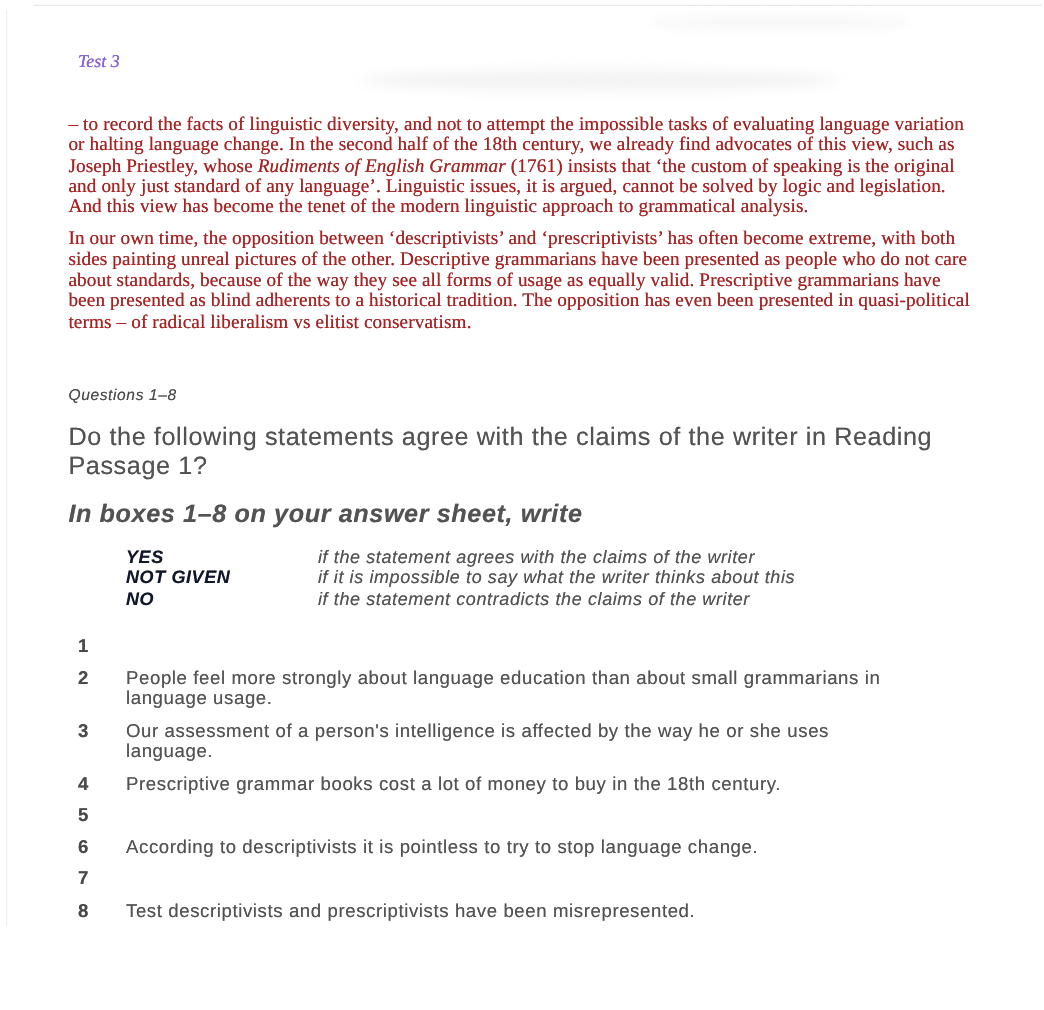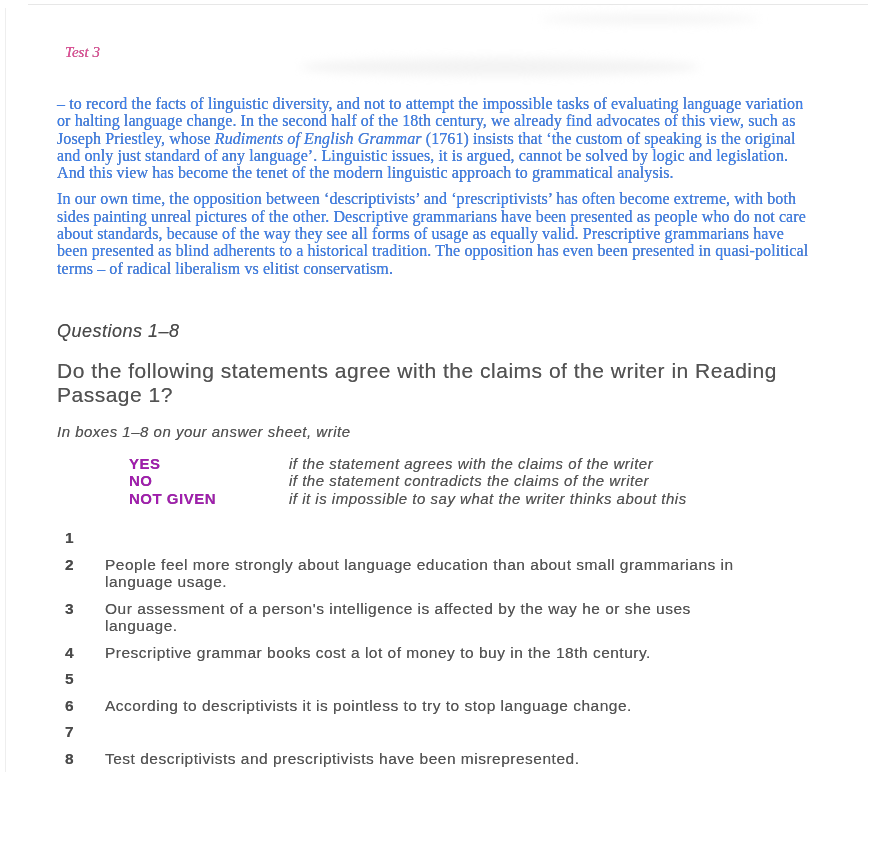--- a/index.html
+++ b/index.html
@@ -49,76 +49,77 @@
     position: relative;
     padding: 44px 53px 0 57px;
     box-sizing: border-box;
   }
 
   
   .test-header {
     font-family: "Liberation Serif", "DejaVu Serif", serif;
     font-style: italic;
     font-size: 15px;
-    color: #ec4899;
+    color: #8b5cf6;
     margin: 0 0 34px 8px;
     text-shadow: 0 0 0.4px rgba(60,60,60,0.75);
   }
   .passage {
     font-family: "Liberation Serif", "DejaVu Serif", serif;
     font-size: 16px;
     line-height: 17.3px;
-    color: #3b82f6;
+    color: #b91c1c;
     text-shadow: 0 0 0.45px rgba(55,55,55,0.8);
     letter-spacing: 0.1px;
   }
   .passage p {
     margin: 0 0 9px 0;
     max-width: 762px;
   }
   .passage .book-title {
     font-style: italic;
   }
 
   
   .qsection {
     font-family: "Liberation Sans", "DejaVu Sans", sans-serif;
     color: #535353;
     text-shadow: 0 0 0.35px rgba(85,85,85,0.7);
     letter-spacing: 0.5px;
   }
   .q-heading {
     font-style: italic;
-    font-size: 18px;
+    font-size: 13px;
     color: #4a4a4a;
     margin: 44px 0 0 0;
   }
   .q-instruction {
     font-size: 21px;
     margin: 17px 0 0 0;
     max-width: 770px;
   }
   .q-boxes-note {
     font-style: italic;
-    font-size: 15px;
+    font-size: 21px;
     margin: 16px 0 0 0;
+    font-weight: bold;
   }
   .answer-key {
     margin: 15px 0 0 48px;
     font-size: 15px;
     line-height: 17.5px;
   }
   .key-row {
     display: flex;
   }
   .key-label {
     flex: 0 0 160px;
     font-weight: bold;
-    color: #a21caf;
-    margin-left: 24px;
+    font-style: italic;
+    color: #0f172a;
   }
   .key-def {
     font-style: italic;
   }
   .question-list {
     margin-top: 22px;
   }
   .question-item {
     display: flex;
     padding-left: 8px;
@@ -160,26 +161,26 @@
       <div class="q-instruction">Do the following statements agree with the claims of the writer in Reading Passage 1?</div>
 
       <div class="q-boxes-note">In boxes 1–8 on your answer sheet, write</div>
 
       <div class="answer-key">
         <div class="key-row">
           <span class="key-label">YES</span>
           <span class="key-def">if the statement agrees with the claims of the writer</span>
         </div>
         <div class="key-row">
+          <span class="key-label">NOT GIVEN</span>
+          <span class="key-def">if it is impossible to say what the writer thinks about this</span>
+        </div>
+        <div class="key-row">
           <span class="key-label">NO</span>
           <span class="key-def">if the statement contradicts the claims of the writer</span>
-        </div>
-        <div class="key-row">
-          <span class="key-label">NOT GIVEN</span>
-          <span class="key-def">if it is impossible to say what the writer thinks about this</span>
         </div>
       </div>
 
       <div class="question-list">
         <div class="question-item">
           <span class="q-num">1</span>
         </div>
         <div class="question-item">
           <span class="q-num">2</span>
           <span class="q-text">People feel more strongly about language education than about small grammarians in language usage.</span>

